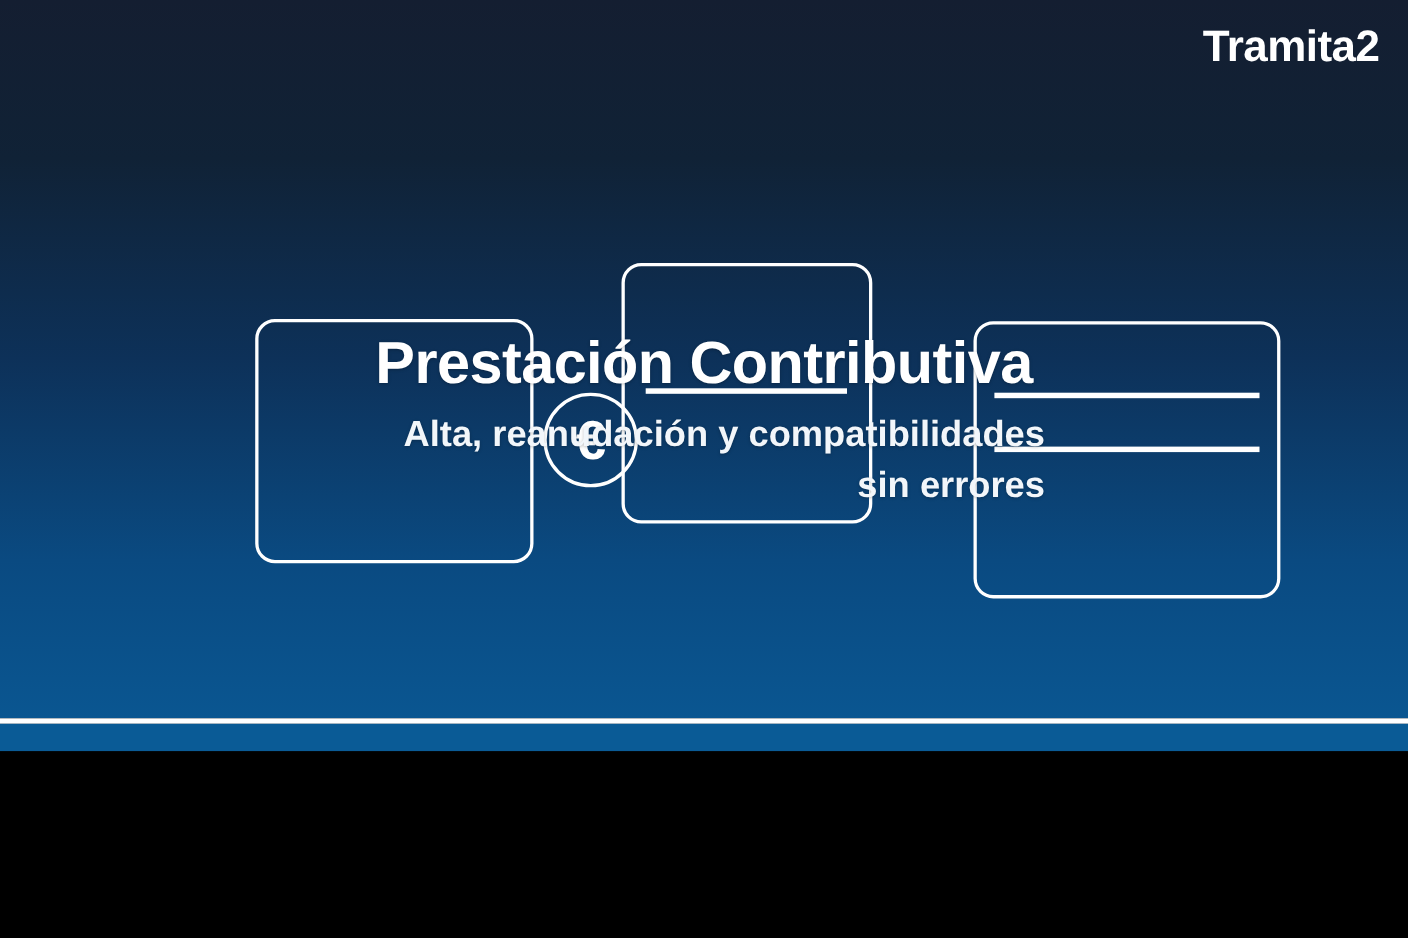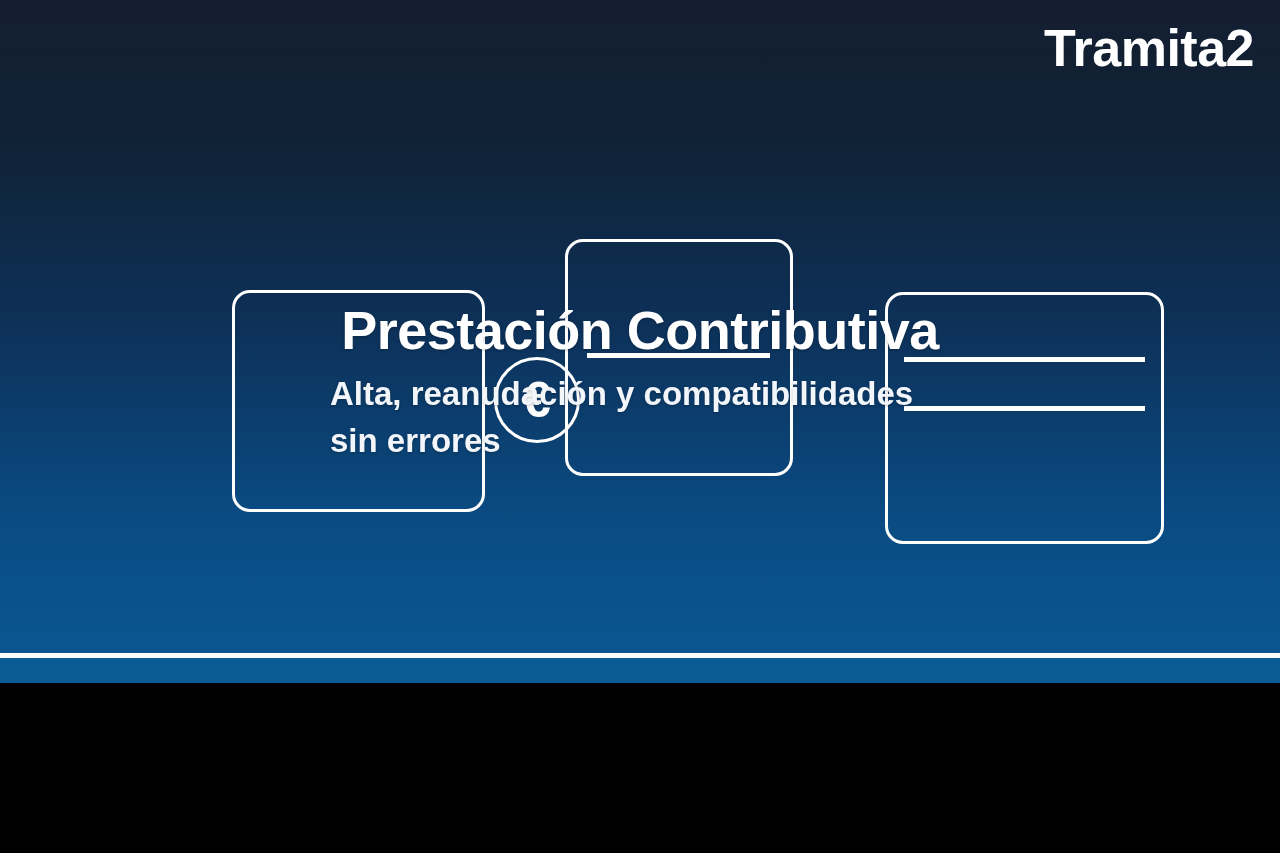--- a/index.html
+++ b/index.html
@@ -37,21 +37,21 @@
                 #0a5691 100%);
     overflow: hidden;
   }
 
   
   .brand {
     position: absolute;
     right: 26px;
     top: 22px;
     color: #ffffff;
-    font-size: 52px;
+    font-size: 40px;
     font-weight: bold;
     letter-spacing: -0.5px;
     line-height: 1;
     white-space: nowrap;
   }
 
   
   .deco-layer {
     position: absolute;
     left: 0;
@@ -128,21 +128,21 @@
   .headline-block {
     position: absolute;
     left: 0;
     top: 0;
     width: 1280px;
     height: 765px;
     display: flex;
     flex-direction: column;
     align-items: center;
     justify-content: center;
-    text-align: left;
+    text-align: right;
   }
   .slide-title {
     color: #ffffff;
     font-size: 54px;
     font-weight: bold;
     line-height: 1.12;
     letter-spacing: -0.5px;
     margin: 0 0 10px 0;
     padding: 0 40px;
     text-shadow: 0 1px 3px rgba(0,0,0,0.25);

